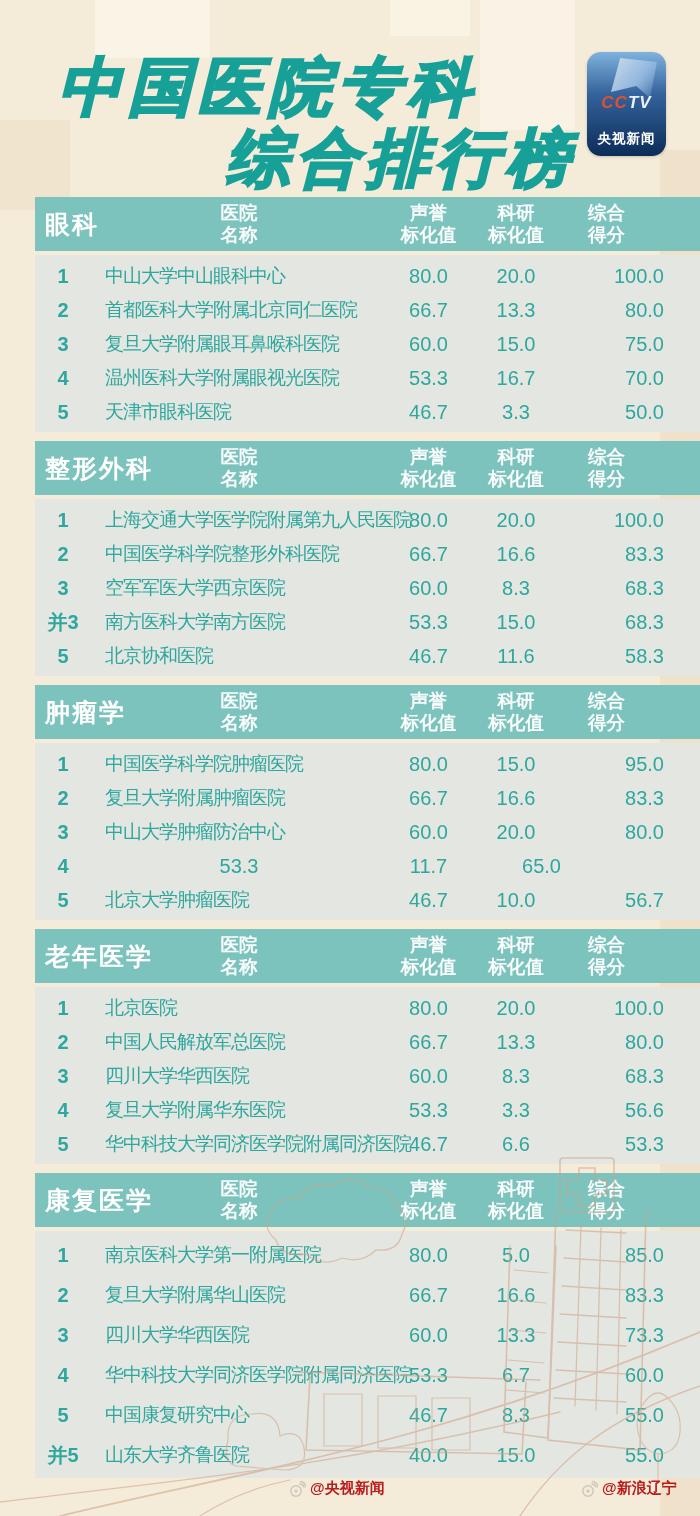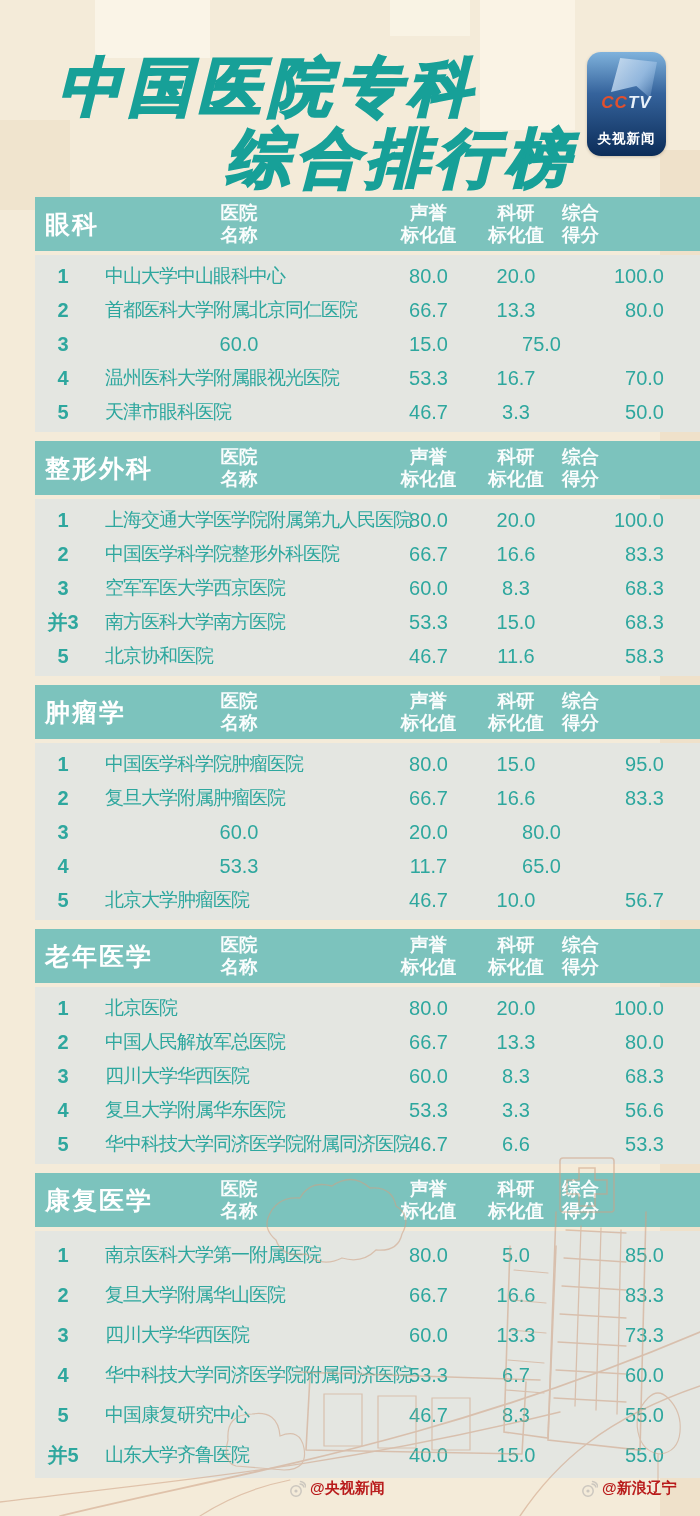--- a/index.html
+++ b/index.html
@@ -71,21 +71,21 @@
     position:absolute; left:10px; top:50%; transform:translateY(-50%);
     color:#ffffff; font-weight:bold; font-size:25px; letter-spacing:2px;
     white-space:nowrap;
   }
   .th {
     color:rgba(255,255,255,.96);
     font-size:18.5px; line-height:1.18; font-weight:bold;
     text-align:center;
     display:flex; flex-direction:column;
   }
-  .th.score { text-align:left; padding-right:14px; }
+  .th.score { text-align:center; padding-right:14px; }
   .tbody {
     background:#e4e6e1;
     padding:4px 0 3px 0;
   }
   .trow {
     display:grid;
     grid-template-columns:56px 296px 83px 92px 103px;
     align-items:center;
     height:34px;
     color:#2ea79e;
@@ -164,20 +164,21 @@
         </div>
         <div class="trow">
           <div class="c-rank">2</div>
           <div class="c-name">首都医科大学附属北京同仁医院</div>
           <div class="c-rep">66.7</div>
           <div class="c-res">13.3</div>
           <div class="c-score">80.0</div>
         </div>
         <div class="trow">
           <div class="c-rank">3</div>
+          <div class="c-name">复旦大学附属眼耳鼻喉科医院</div>
           <div class="c-rep">60.0</div>
           <div class="c-res">15.0</div>
           <div class="c-score">75.0</div>
         </div>
         <div class="trow">
           <div class="c-rank">4</div>
           <div class="c-name">温州医科大学附属眼视光医院</div>
           <div class="c-rep">53.3</div>
           <div class="c-res">16.7</div>
           <div class="c-score">70.0</div>
@@ -281,20 +282,21 @@
         </div>
         <div class="trow">
           <div class="c-rank">2</div>
           <div class="c-name">复旦大学附属肿瘤医院</div>
           <div class="c-rep">66.7</div>
           <div class="c-res">16.6</div>
           <div class="c-score">83.3</div>
         </div>
         <div class="trow">
           <div class="c-rank">3</div>
+          <div class="c-name">中山大学肿瘤防治中心</div>
           <div class="c-rep">60.0</div>
           <div class="c-res">20.0</div>
           <div class="c-score">80.0</div>
         </div>
         <div class="trow">
           <div class="c-rank">4</div>
           <div class="c-rep">53.3</div>
           <div class="c-res">11.7</div>
           <div class="c-score">65.0</div>
         </div>

